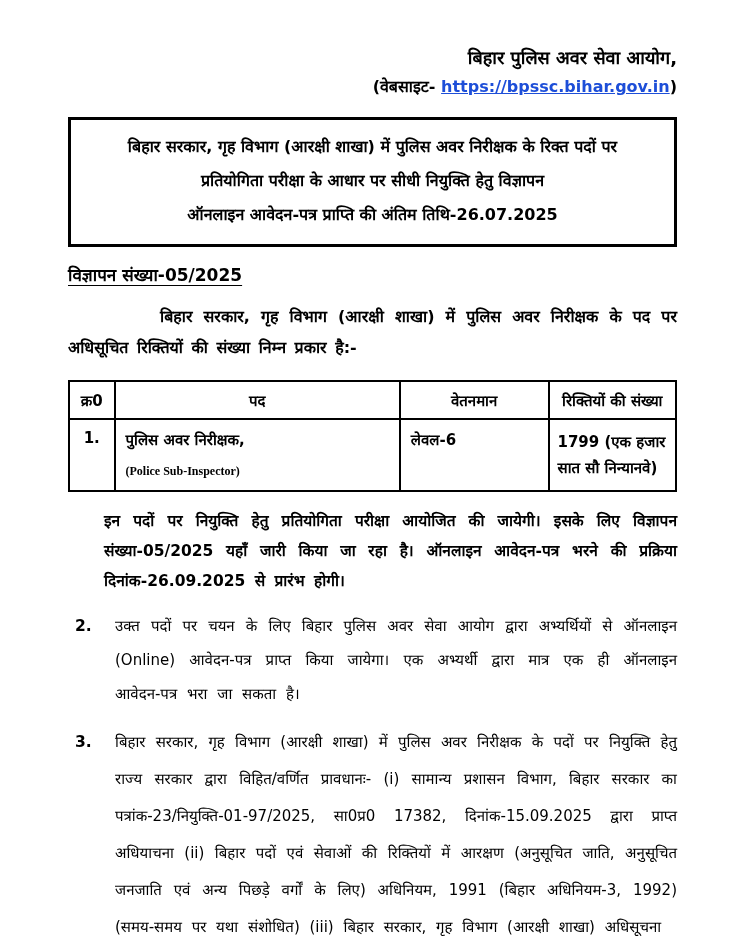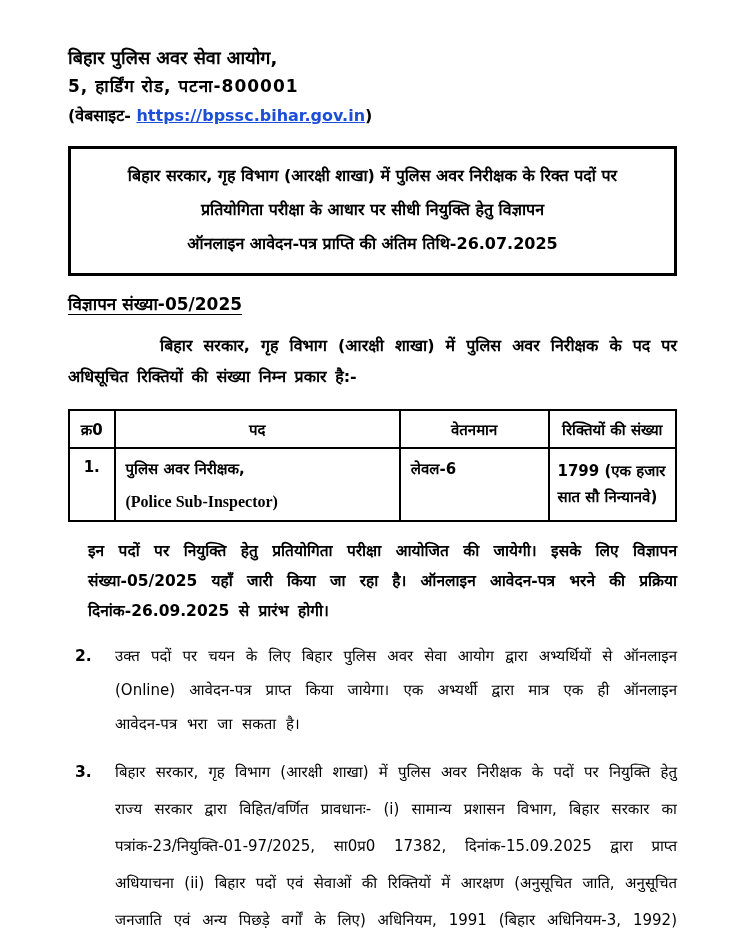--- a/index.html
+++ b/index.html
@@ -6,21 +6,21 @@
   html, body { background: #ffffff; }
   body {
     width: 743px; height: 936px;
     font-family: "DejaVu Sans", sans-serif;
     color: #000;
     overflow: hidden;
   }
   .page { padding: 44px 66px 0 68px; }
 
   
-  .doc-header { text-align: left; }
+  .doc-header { text-align: right; }
   .org-name   { font-size: 18px; font-weight: bold; line-height: 28px; }
   .org-addr   { font-size: 17px; font-weight: bold; line-height: 29px; letter-spacing: 1px; }
   .org-site   { font-size: 16px; font-weight: bold; line-height: 30px; }
   .org-site a { color: #1d4ed8; text-decoration: underline; font-weight: bold; }
 
   
   .notice-box {
     margin-top: 15px;
     border: 3px solid #000;
     padding: 10px 8px 12px 8px;
@@ -60,28 +60,28 @@
     font-weight: bold;
     vertical-align: top;
   }
   table.vacancy th { font-size: 15px; text-align: center; padding: 8px 3px; }
   col.c-sno  { width: 7.5%; }
   col.c-post { width: 47%; }
   col.c-pay  { width: 24.5%; }
   col.c-vac  { width: 21%; }
   td.sno  { text-align: center; font-size: 15px; padding: 9px 2px; }
   td.post { padding: 9px 10px; font-size: 15px; }
-  td.post .post-en { font-family: "Liberation Serif", serif; font-size: 16px; margin-top: 15px; }
+  td.post .post-en { font-family: "Liberation Serif", serif; font-size: 12px; margin-top: 15px; }
   td.pay  { padding: 9px 10px; font-size: 15px; }
   td.vac  { padding: 9px 8px; font-size: 15px; line-height: 26px; }
 
   
   .para-bold {
     margin-top: 14px;
-    margin-left: 20px;
+    margin-left: 36px;
     font-size: 15.5px; font-weight: bold;
     line-height: 30px;
     text-align: justify;
     word-spacing: 4px;
   }
 
   
   .item { display: flex; margin-top: 13px; padding-left: 7px; }
   .item .num  { width: 40px; flex: none; font-weight: bold; font-size: 15.5px; }
   .item .txt  { flex: 1; text-align: justify; font-size: 15px; word-spacing: 5px; }
@@ -90,21 +90,20 @@
   .item.item-3 .num { line-height: 37px; }
   .item.item-3 .txt { line-height: 37px; }
 </style>
 </head>
 <body>
 
 <div class="page">
 
   <div class="doc-header">
     <div class="org-name">बिहार पुलिस अवर सेवा आयोग,</div>
-    <div class="org-addr">5, हार्डिंग रोड, पटना-800001</div>
     <div class="org-site"><span>(वेबसाइट- </span><a href="#">https://bpssc.bihar.gov.in</a><span>)</span>
     </div>
   </div>
 
   <div class="notice-box">
     <div class="line">बिहार सरकार, गृह विभाग (आरक्षी शाखा) में पुलिस अवर निरीक्षक के रिक्त पदों पर</div>
     <div class="line">प्रतियोगिता परीक्षा के आधार पर सीधी नियुक्ति हेतु विज्ञापन</div>
     <div class="line">ऑनलाइन आवेदन-पत्र प्राप्ति की अंतिम तिथि-26.07.2025</div>
   </div>
 

